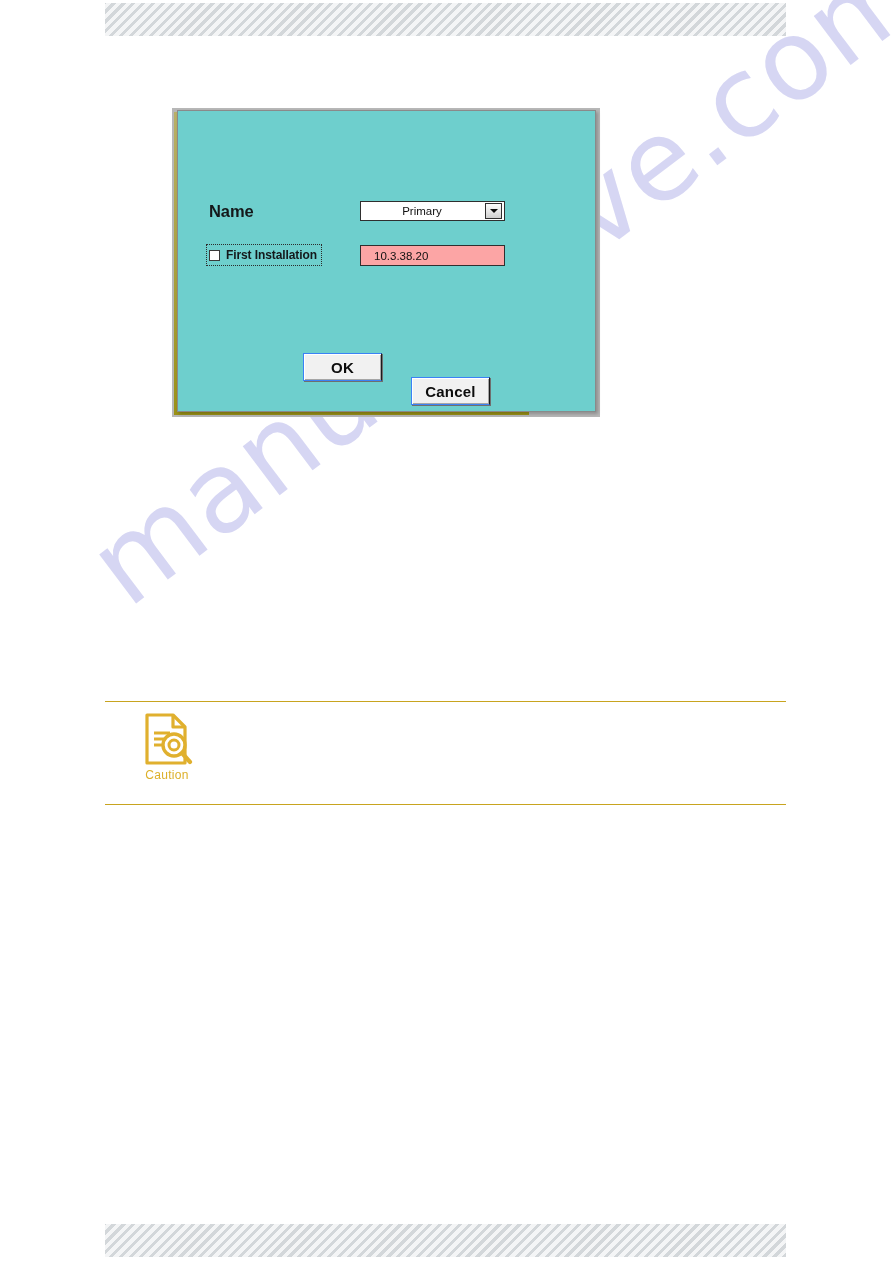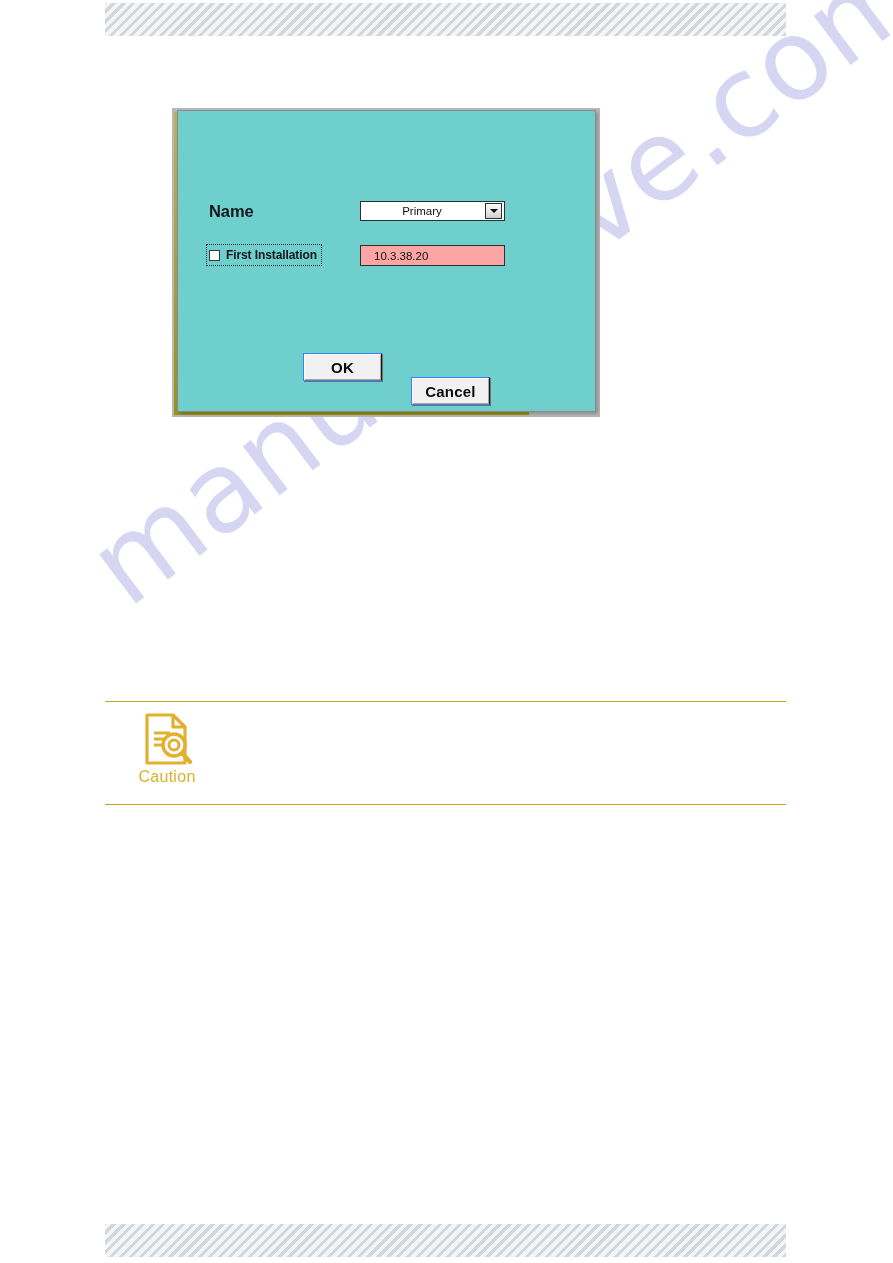--- a/index.html
+++ b/index.html
@@ -69,21 +69,21 @@
     left: 20px;
     top: 10px;
     width: 84px;
     text-align: center;
   }
   .caution-icon { display: block; margin: 0 auto; }
   .caution-label {
     display: block;
     margin-top: 2px;
     font-family: "Liberation Sans", sans-serif;
-    font-size: 16px;
+    font-size: 12px;
     color: #ddb02a;
     letter-spacing: .3px;
   }
 
   
   .dialog-outer {
     position: absolute;
     left: 172px;
     top: 108px;
     width: 428px;

